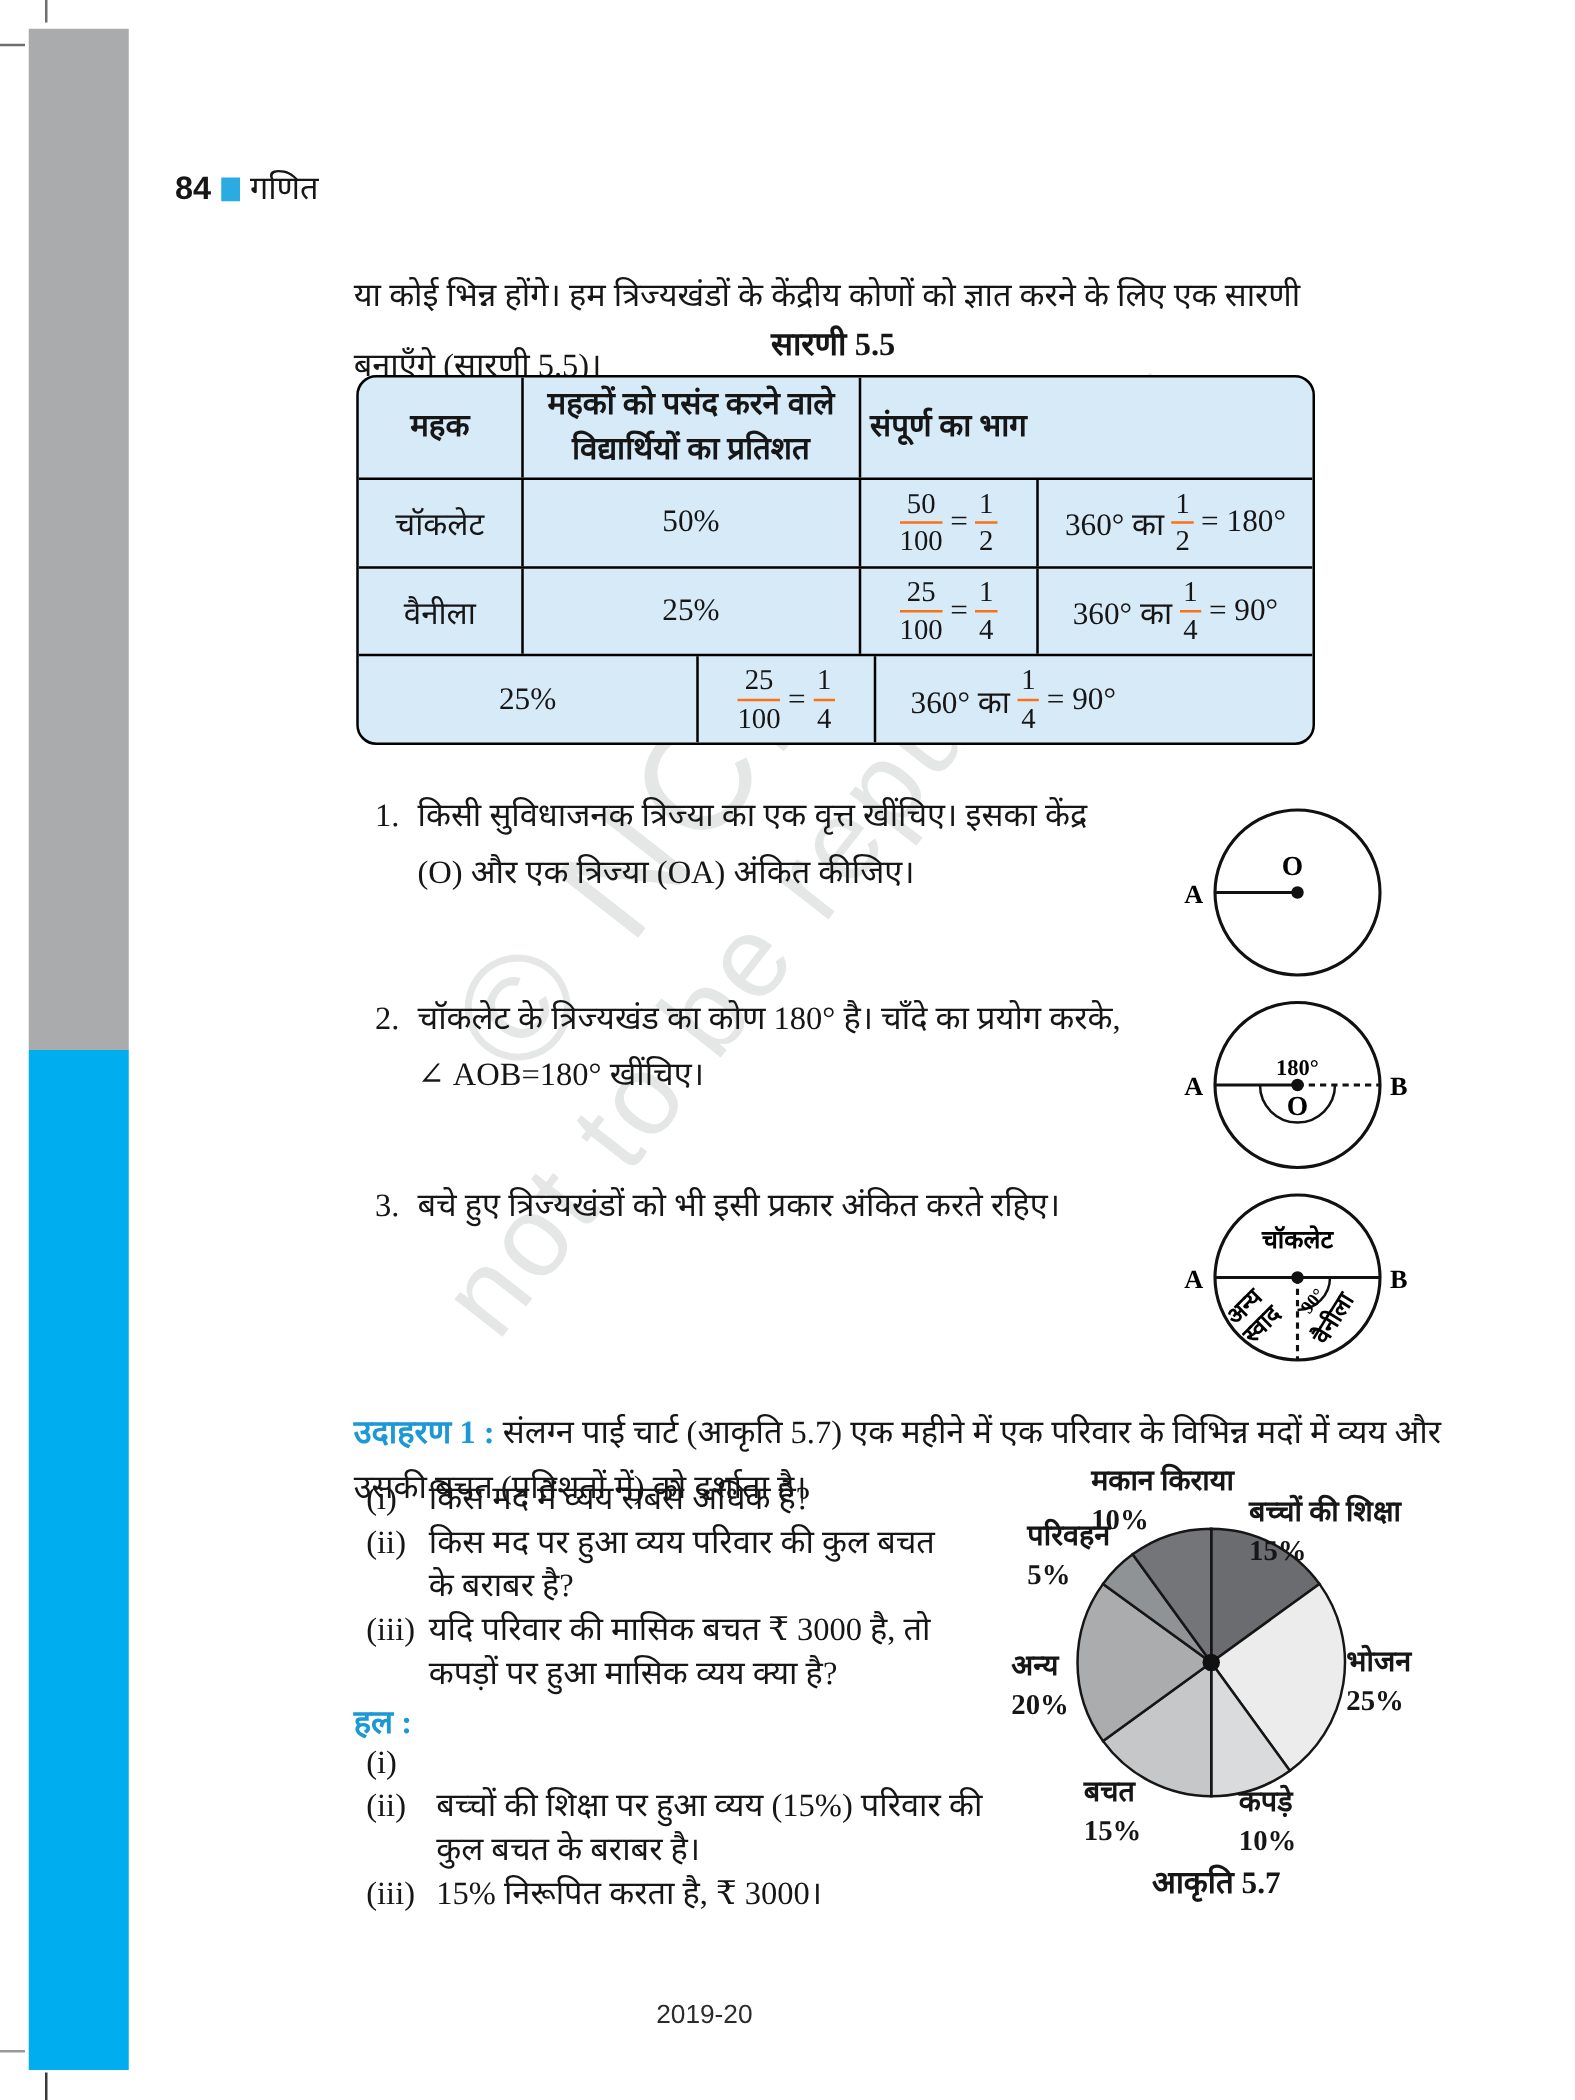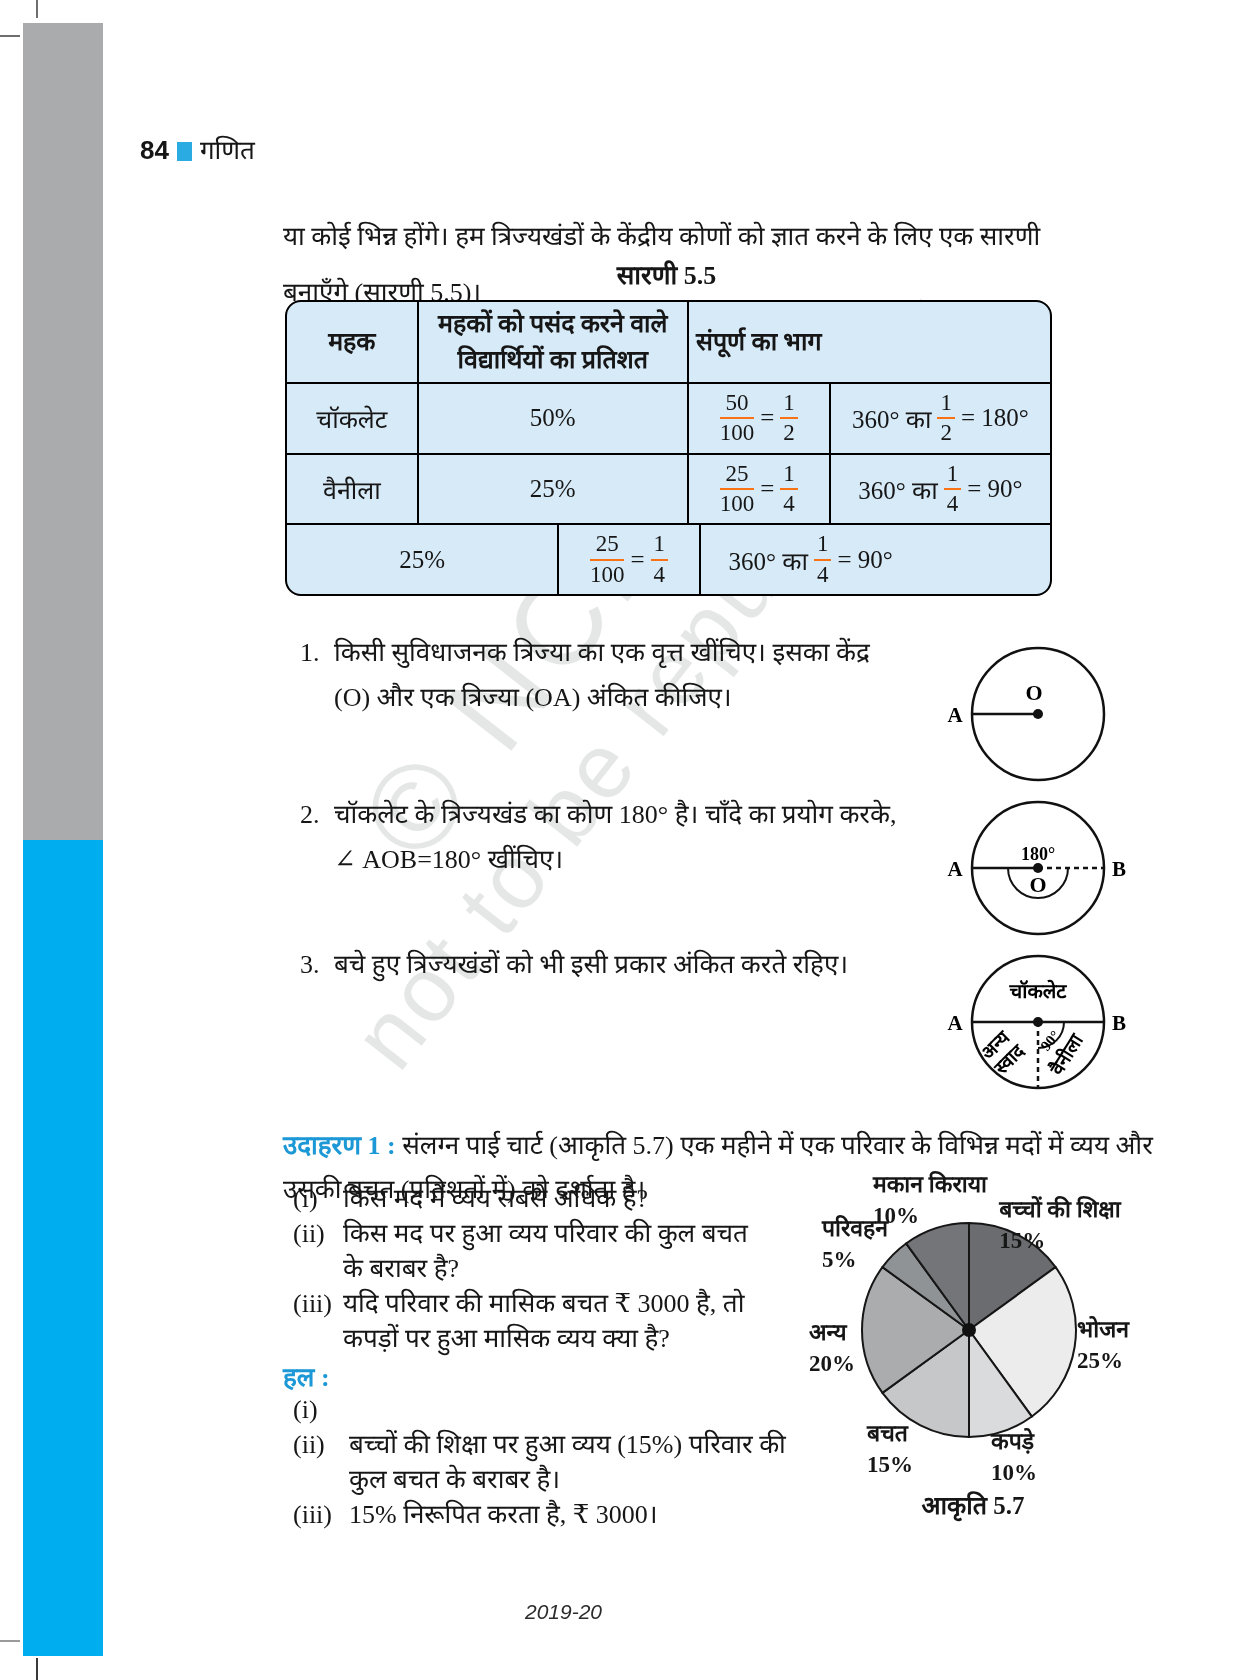--- a/index.html
+++ b/index.html
@@ -64,21 +64,21 @@
   .slist{position:absolute;left:293px;top:1392px;width:512px;font-size:26px;line-height:35px;}
   .slist .ql{width:56px;flex:none;}
   
   .pie-svg{position:absolute;left:849px;top:1210px;}
   .pie-label{position:absolute;transform:translate(-50%,-50%);text-align:left;
              font-weight:bold;font-size:23px;line-height:31px;white-space:nowrap;}
   .fig-caption{position:absolute;left:973px;top:1504px;transform:translate(-50%,-50%);
                font-weight:bold;font-size:25px;white-space:nowrap;}
   
   .footer{position:absolute;left:0;top:1600px;width:1127px;text-align:center;font-size:21px;
-          font-family:"Liberation Sans","DejaVu Sans",sans-serif;color:#2b2b2b;font-style:italic;}
+          font-family:"Liberation Sans","DejaVu Sans",sans-serif;color:#2b2b2b;}
 </style>
 </head>
 <body>
 
 <div class="page">
 
   <div class="crop tl-v"></div>
   <div class="crop tl-h"></div>
   <div class="crop bl-h"></div>
   <div class="crop bl-v"></div>

